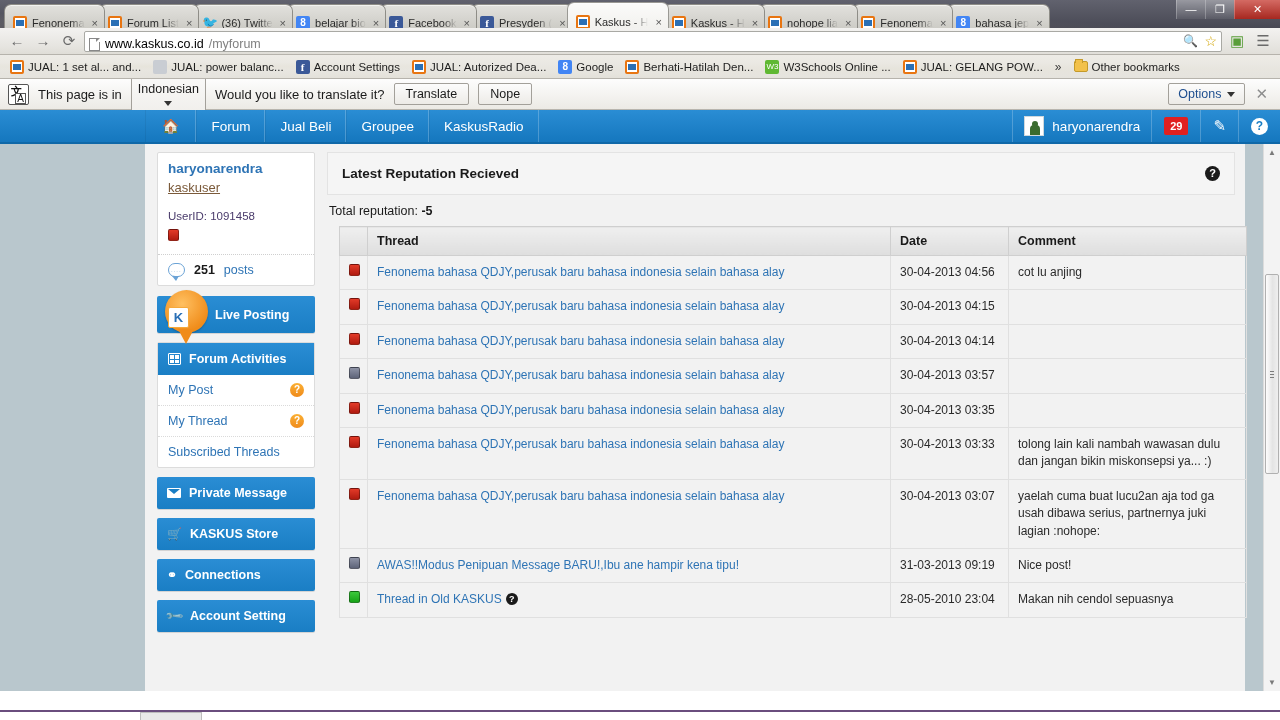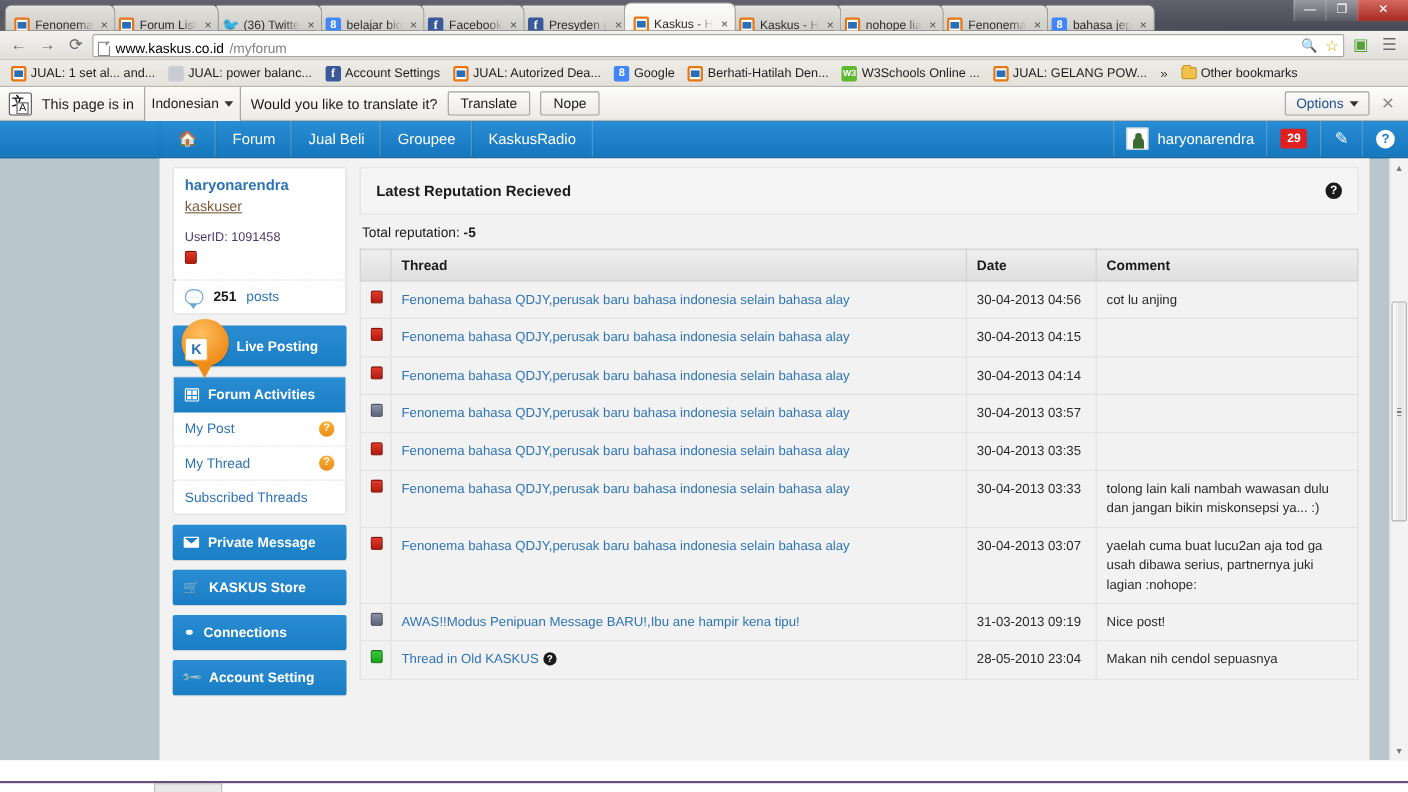--- a/index.html
+++ b/index.html
@@ -135,21 +135,21 @@
   .bm { display: flex; align-items: center; gap: 4px; padding: 2px 6px; white-space: nowrap; }
   .folder-icon {
     width: 14px; height: 11px; background: #f2c14a; border-radius: 1px 2px 2px 2px;
     position: relative; border: 1px solid #c49a2a;
   }
   .folder-icon::before {
     content:""; position:absolute; top:-3px; left:0; width:6px; height:3px;
     background:#f2c14a; border:1px solid #c49a2a; border-bottom:none; border-radius:1px 1px 0 0;
   }
   .chev { padding: 0 6px; color: #3b3b3b; font-size: 12px; }
-  .w3s { background: #5fb832; color: #fff; font-size: 8px; text-align: center; line-height: 14px; font-weight: bold; }
+  .w3s { background: #5fb832; color: #fff; font-size: 8px; text-align: center; line-height: 14px; font-weight: normal; }
 
   
   .transbar {
     height: 31px;
     background: linear-gradient(#fdfdfd, #eceae5);
     border-bottom: 1px solid #b8b5ae;
     display: flex; align-items: center; gap: 9px;
     padding: 0 8px;
     font-size: 13px; color: #1b1b1b;
   }
@@ -161,21 +161,21 @@
     position: absolute; font-size: 11px; font-weight: bold; color: #111;
     left: 2px; top: -1px;
   }
   .trans-glyph .gb {
     position: absolute; font-size: 10px; color: #111; right: 2px; bottom: 0px;
     border: 1px solid #555; background: #fff; line-height: 9px; padding: 0 1px;
   }
   .langsel {
     border: 1px solid #a3a09a; background: linear-gradient(#fcfcfc,#eeece8);
     border-radius: 0; padding: 16px 6px; font-size: 12.5px;
-    display: flex; align-items: center; gap: 5px;
+    display: flex; align-items: center; gap: 5px; flex-direction: column;
   }
   .btn-chrome {
     border: 1px solid #a3a09a; background: linear-gradient(#fcfcfc,#edebe7);
     border-radius: 2px; padding: 3px 11px; font-size: 12.5px; color: #1b1b1b;
   }
   .caret-d { width:0;height:0;border-left:4px solid transparent;border-right:4px solid transparent;border-top:5px solid #333; }
   .trans-right { margin-left: auto; display: flex; align-items: center; gap: 10px; }
   .opt-btn {
     border: 1px solid #a3a09a; background: linear-gradient(#fcfcfc,#edebe7);
     border-radius: 2px; padding: 3px 9px; font-size: 12.5px; color: #1b1b1b;
@@ -332,21 +332,21 @@
     font-size: 13.5px; font-weight: bold; color: #1a1a1a;
   }
   .help-dot {
     margin-left: auto; width: 15px; height: 15px; border-radius: 50%;
     background: #1a1a1a; color: #fff; font-size: 11px; font-weight: bold;
     text-align: center; line-height: 15px;
   }
   .total-rep { padding: 9px 2px 8px 2px; font-size: 12.5px; color: #1a1a1a; }
   .total-rep b { font-weight: bold; }
 
-  table.reptable { width: 100%; border-collapse: collapse; font-size: 12px; table-layout: fixed; }
+  table.reptable { width: 100%; border-collapse: collapse; font-size: 12px; table-layout: fixed; margin-left: 12px; }
   table.reptable th {
     background: linear-gradient(#efefef, #dedede);
     border: 1px solid #cfcfcf;
     text-align: left; padding: 7px 9px; font-size: 12.5px; color: #1a1a1a;
   }
   table.reptable td {
     border: 1px solid #e0e0e0; padding: 8px 9px; vertical-align: top;
     color: #2a2a2a; line-height: 1.45;
   }
   td.c-icon { width: 28px; text-align: center; padding: 10px 4px 8px 4px; }

